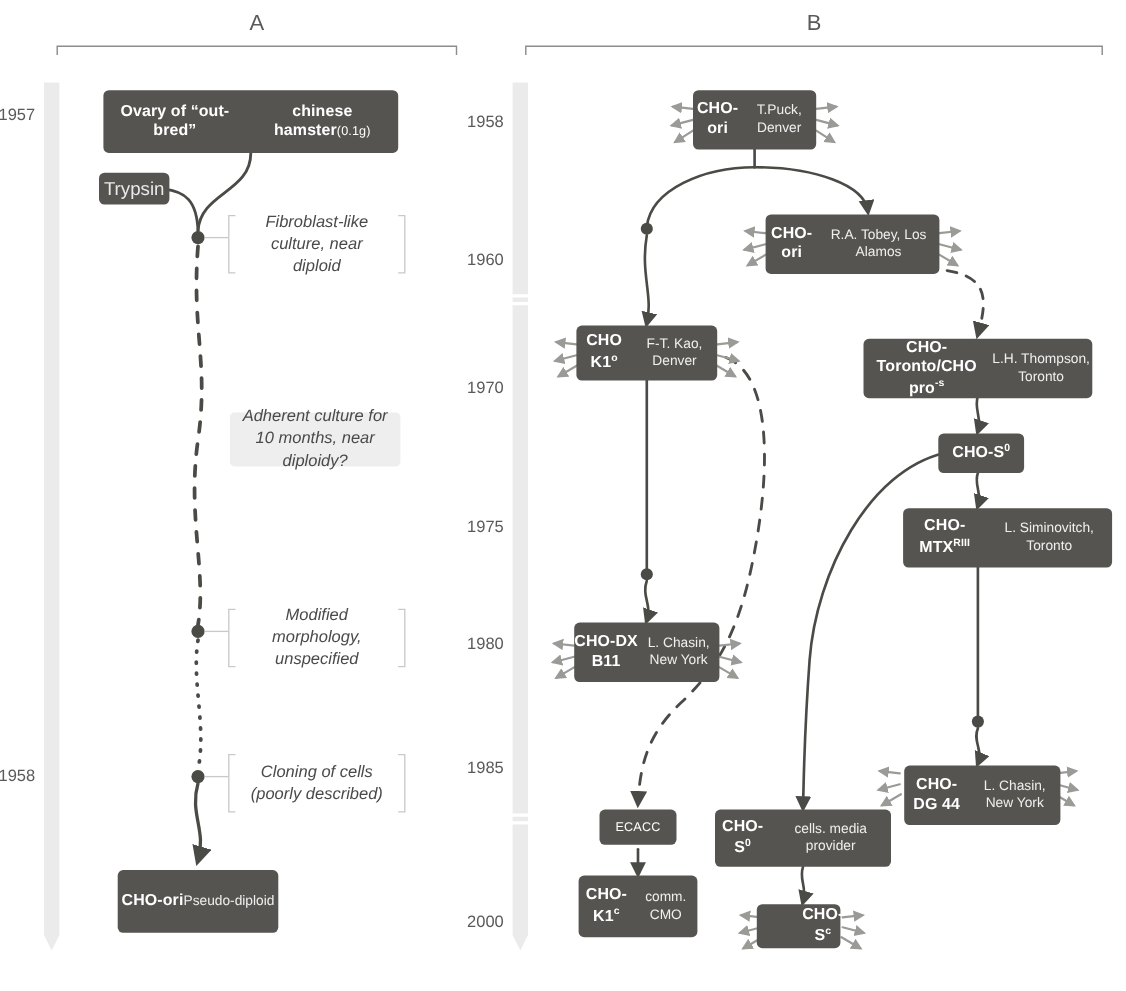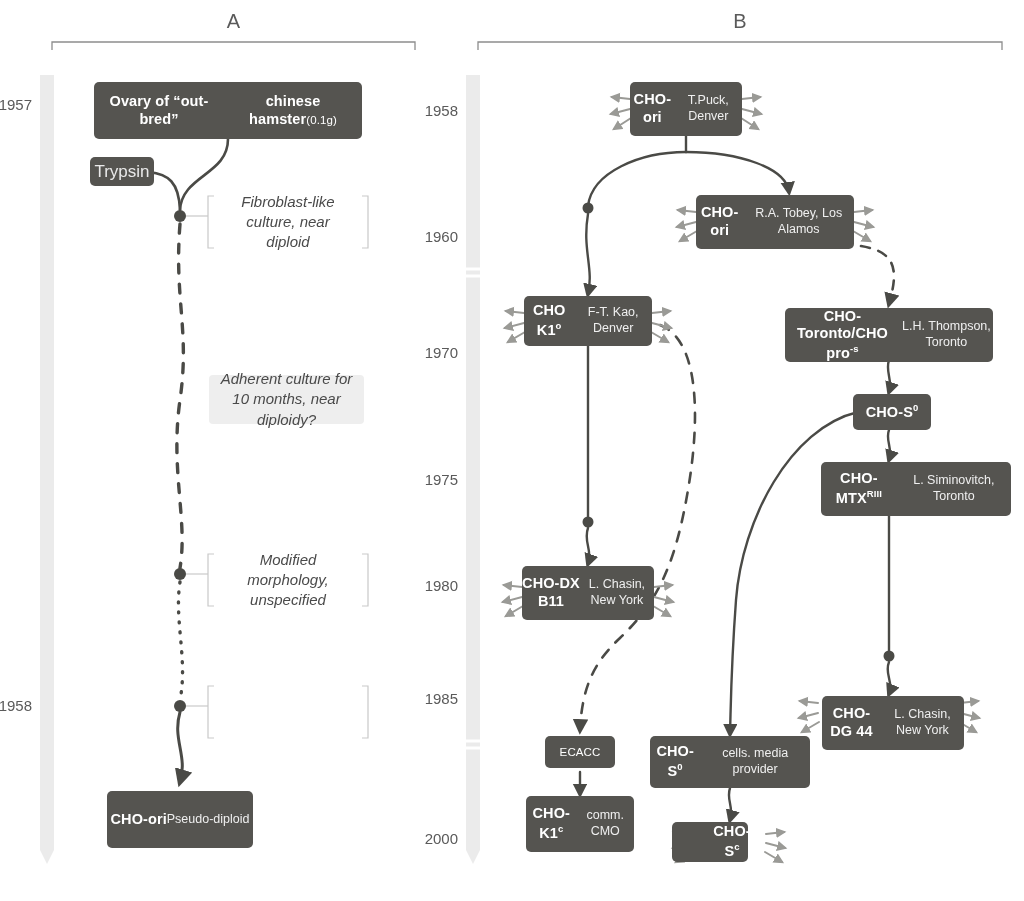--- a/index.html
+++ b/index.html
@@ -270,20 +270,23 @@
 
   <div class="anno brack" style="left:214px;top:196px;width:148px;height:52px;">
     <span>Fibroblast-like culture, near diploid</span>
   </div>
   <div class="anno filled" style="left:209px;top:375px;width:155px;height:49px;">
     <span>Adherent culture for 10 months, near diploidy?</span>
   </div>
   <div class="anno brack" style="left:214px;top:554px;width:148px;height:52px;">
     <span>Modified morphology, unspecified</span>
   </div>
+  <div class="anno brack" style="left:214px;top:686px;width:148px;height:52px;">
+    <span>Cloning of cells (poorly described)</span>
+  </div>
 
   <div class="node" style="left:630px;top:82px;width:112px;height:54px;">
     <div class="t1">CHO-ori</div>
     <div class="t2">T.Puck, Denver</div>
   </div>
 
   <div class="node" style="left:696px;top:195px;width:158px;height:54px;">
     <div class="t1">CHO-ori</div>
     <div class="t2">R.A. Tobey, Los Alamos</div>
   </div>
@@ -336,19 +339,19 @@
     <div class="t2">comm. CMO</div>
   </div>
 
   <div class="node" style="left:650px;top:736px;width:160px;height:52px;">
     <div class="t1">
       <span>CHO-S</span><span class="sup">0</span>
     </div>
     <div class="t2">cells. media provider</div>
   </div>
 
-  <div class="node" style="left:672px;top:822px;width:76px;height:40px;padding-left:44px;">
+  <div class="node" style="left:688px;top:822px;width:76px;height:40px;padding-left:44px;">
     <div class="t1">
       <span>CHO-S</span><span class="sup">c</span>
     </div>
   </div>
 
 </div>
 
 </body></html>

